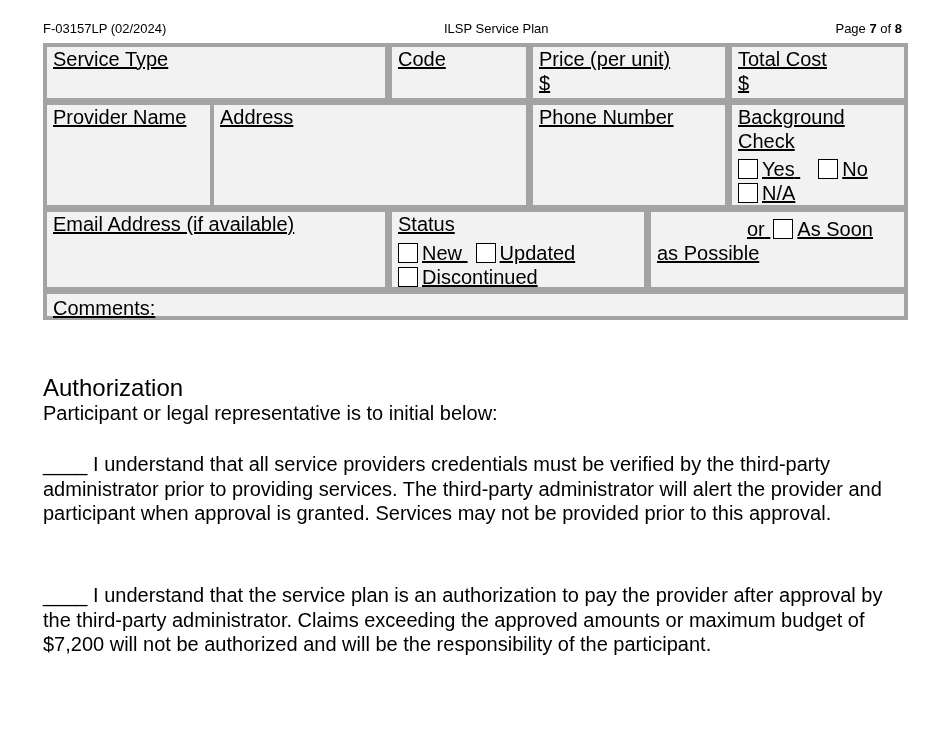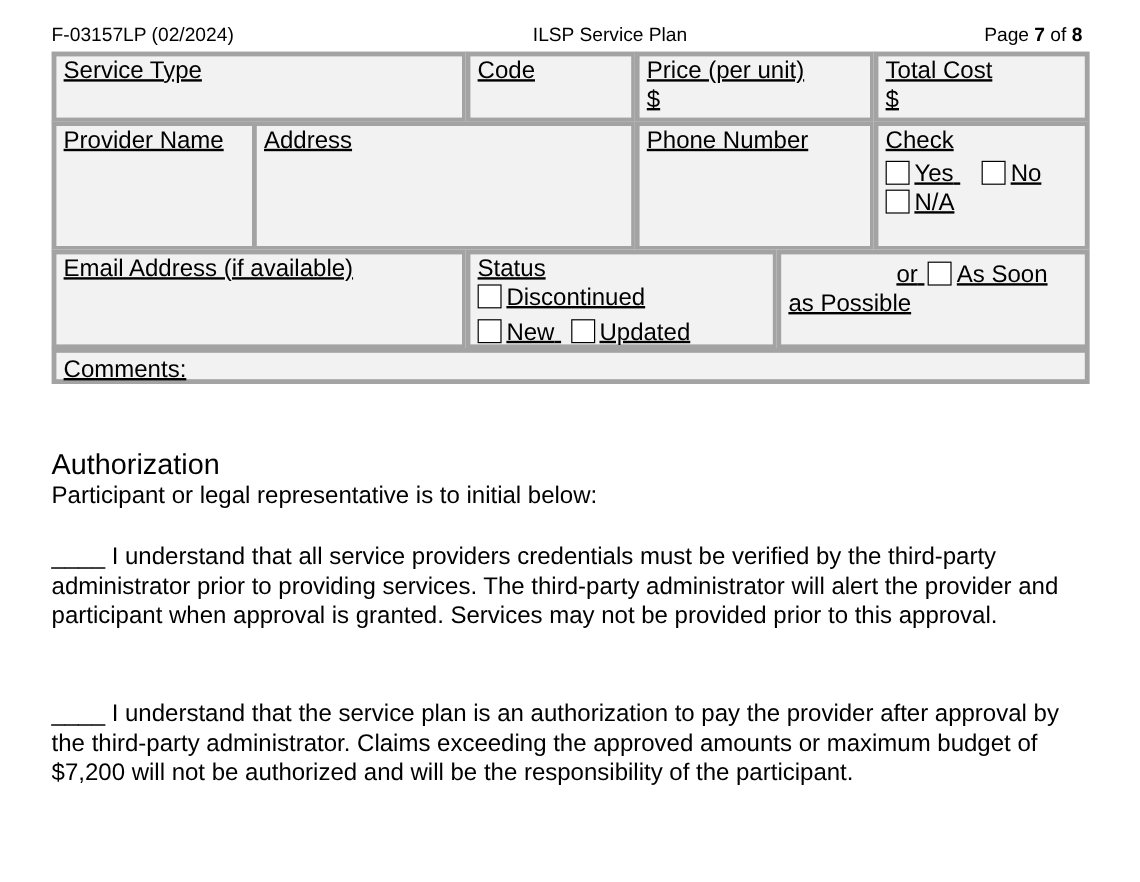--- a/index.html
+++ b/index.html
@@ -1,18 +1,18 @@
 <!DOCTYPE html>
 <html><head>
 <meta charset="utf-8">
 <style>
   html, body { margin:0; padding:0; background:#ffffff; }
   body { width:950px; height:735px; position:relative; overflow:hidden;
          font-family:"Liberation Sans", sans-serif; color:#000; }
-  .hdr { position:absolute; top:21px; font-size:16px; }
+  .hdr { position:absolute; top:21px; font-size:13px; }
   .hdr-left { left:43px; }
   .hdr-center { left:444px; }
   .hdr-right { right:48px; }
   .hdr-right b { font-weight:bold; }
   .cell { position:absolute; background:#f2f2f2; border:4px solid #a3a3a3; box-sizing:border-box;
           font-size:20px; line-height:24px; padding:0 6px;text-decoration:underline; }
   .cb { display:inline-block; width:20px; height:20px; border:1px solid #000; background:#fff;
         vertical-align:-3px; box-sizing:border-box; margin-right:4px; }
   .line { display:block; }
   .auth-title { position:absolute; left:43px; top:374px; font-size:24px; font-weight:normal;text-align:right; }
@@ -43,41 +43,42 @@
 <div class="cell" style="left:43px;top:101px;width:199px;height:108px;">
   <span>Provider Name</span>
 </div>
 <div class="cell" style="left:210px;top:101px;width:320px;height:108px;">
   <span>Address</span>
 </div>
 <div class="cell" style="left:529px;top:101px;width:200px;height:108px;">
   <span>Phone Number</span>
 </div>
 <div class="cell" style="left:728px;top:101px;width:180px;height:108px;">
+  <span class="line">Background</span>
   <span class="line">Check</span>
   <span class="line" style="margin-top:4px;">
     <span class="cb"></span><span>Yes</span>
     <span class="cb" style="margin-left:18px;"></span><span>No</span>
   </span>
   <span class="line">
     <span class="cb"></span><span>N/A</span>
   </span>
 </div>
 
 <div class="cell" style="left:43px;top:208px;width:346px;height:83px;">
   <span>Email Address (if available)</span>
 </div>
 <div class="cell" style="left:388px;top:208px;width:260px;height:83px;">
   <span class="line">Status</span>
-  <span class="line">
-    <span class="cb"></span><span>Discontinued</span>
-  </span>
   <span class="line" style="margin-top:5px;">
     <span class="cb"></span><span>New</span>
     <span class="cb" style="margin-left:8px;"></span><span>Updated</span>
+  </span>
+  <span class="line">
+    <span class="cb"></span><span>Discontinued</span>
   </span>
 </div>
 <div class="cell" style="left:647px;top:208px;width:261px;height:83px;">
   <span class="line" style="margin-top:5px;padding-left:90px;">
     <span>or</span>
     <span class="cb" style="margin-left:3px;"></span><span>As Soon</span>
   </span>
   <span class="line">as Possible</span>
 </div>
 

